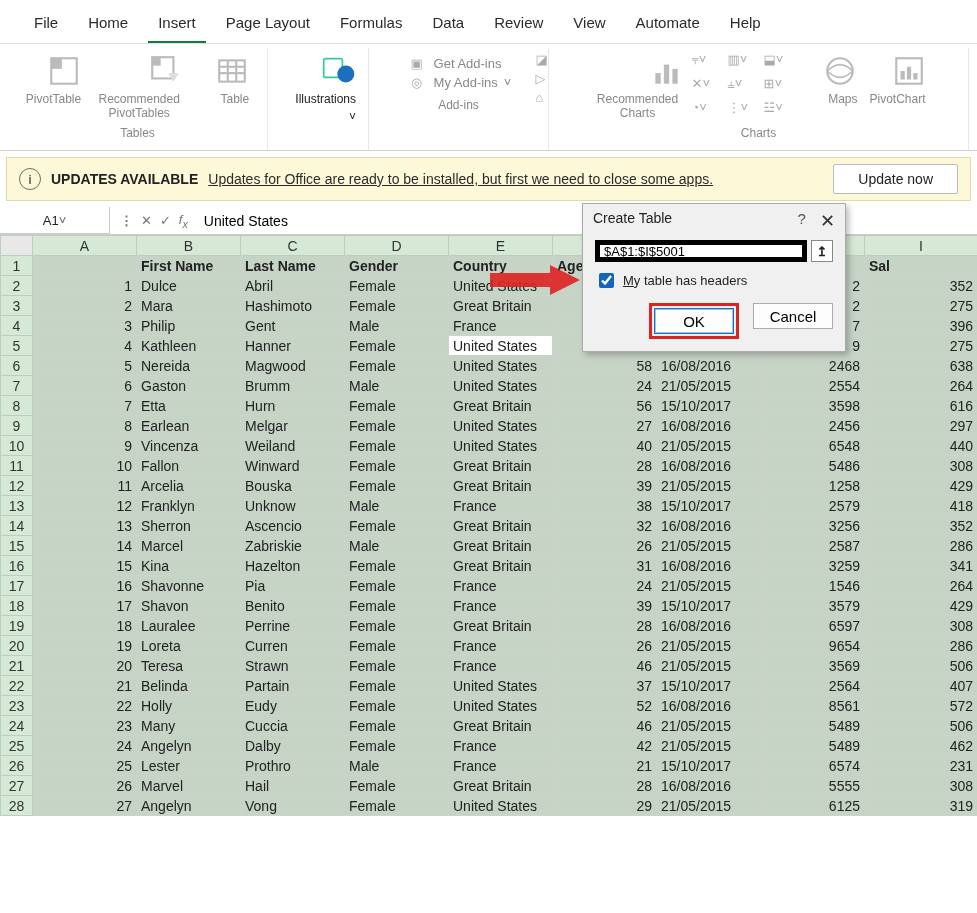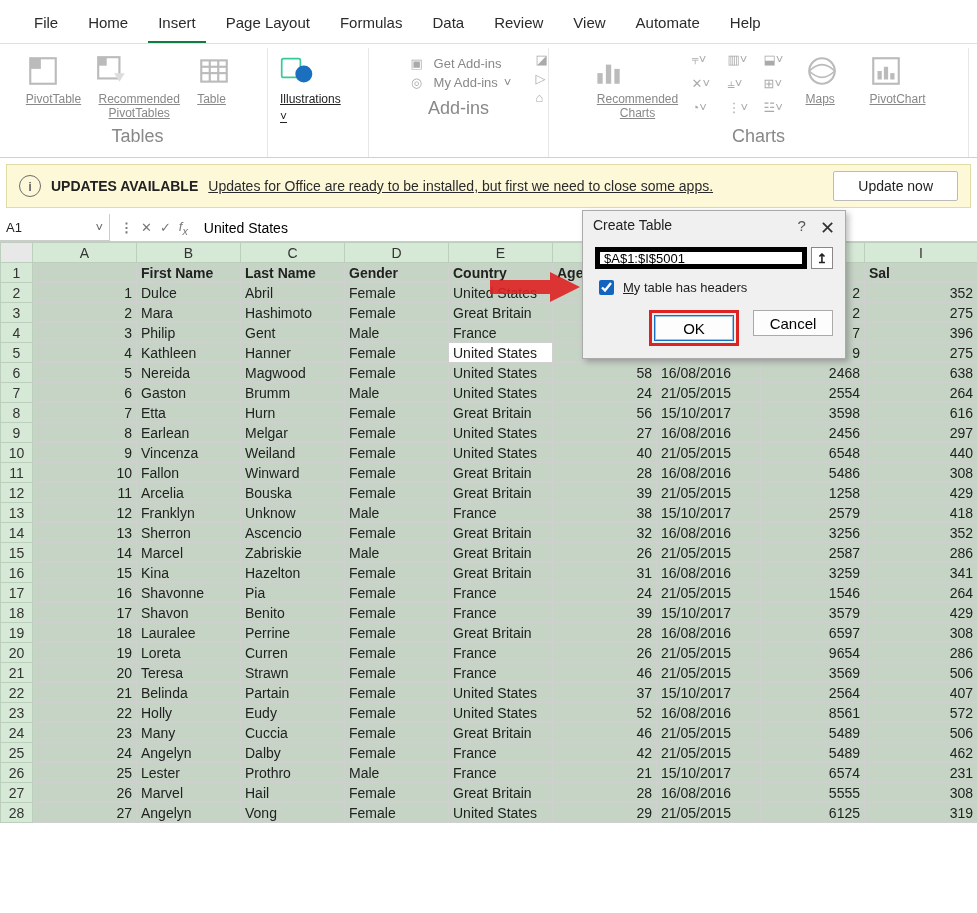--- a/index.html
+++ b/index.html
@@ -41,37 +41,36 @@
     border-right: 1px solid #e6e6e6;
     padding: 4px 8px 2px 8px;
     display: flex;
     flex-direction: column;
     align-items: center;
   }
   .ribgroup-row { display: flex; gap: 6px; justify-content: center; }
   .ribbtn {
     display: flex;
     flex-direction: column;
-    align-items: flex-start;
+    align-items: flex-end;
     gap: 4px;
     padding: 2px 4px;
     min-width: 60px;
     color: #888;
     font-size: 12px;
     cursor: pointer;
-    text-decoration: underline;
   }
   .ribbtn.enabled { color: #222; }
   .ribicon {
     width: 34px; height: 34px;
     display: flex; align-items: center; justify-content: center;
   }
   .ribgroup-label {
     color: #888;
-    font-size: 18px;
+    font-size: 12px;
     margin-top: 4px;
     padding-bottom: 4px;
     text-align: center;
   }
   .addins-col { display:flex; flex-direction:column; gap:4px; align-items:flex-start; padding:4px 8px; color:#888; font-size:13px;}
   .addins-row { display:flex; align-items:center; gap:6px; cursor:pointer;}
   .smallico { width:22px; text-align:center; color:#aaa; }
   
   .updatebar {
     display:flex;
@@ -90,21 +89,21 @@
   .updatebar .msg { text-decoration: underline; font-size:14px; color:#2b2b2b; }
   .updatebar .btn {
     margin-left:auto;background:#fff;border:1px solid #bbb;padding:6px 24px;border-radius:2px;font-size:14px;cursor:pointer;
   }
   
   .fbar {
     display:flex;align-items:center;border-bottom:1px solid #ccc;height:28px;
   }
   .namebox {
     width:110px;border:1px solid #ccc;border-top:none;border-left:none;height:100%;
-    display:flex;align-items:center;padding:0 6px;justify-content:space-between;
+    display:flex;align-items:center;padding:0 14px;justify-content:center;
   }
   .namebox .dd { color:#666; cursor:pointer;}
   .fxicons { display:flex;align-items:center;gap:8px;padding:0 10px;color:#777;}
   .fxicons span { cursor:pointer;}
   .fxinput { flex:1;height:100%;border:none;padding:0 6px;font-size:14px;}
   
   .gridwrap { position:relative; }
   table.sheet { border-collapse:collapse; table-layout:fixed; width:977px;}
   .sheet th, .sheet td {
     border:1px solid #d0d0d0;

